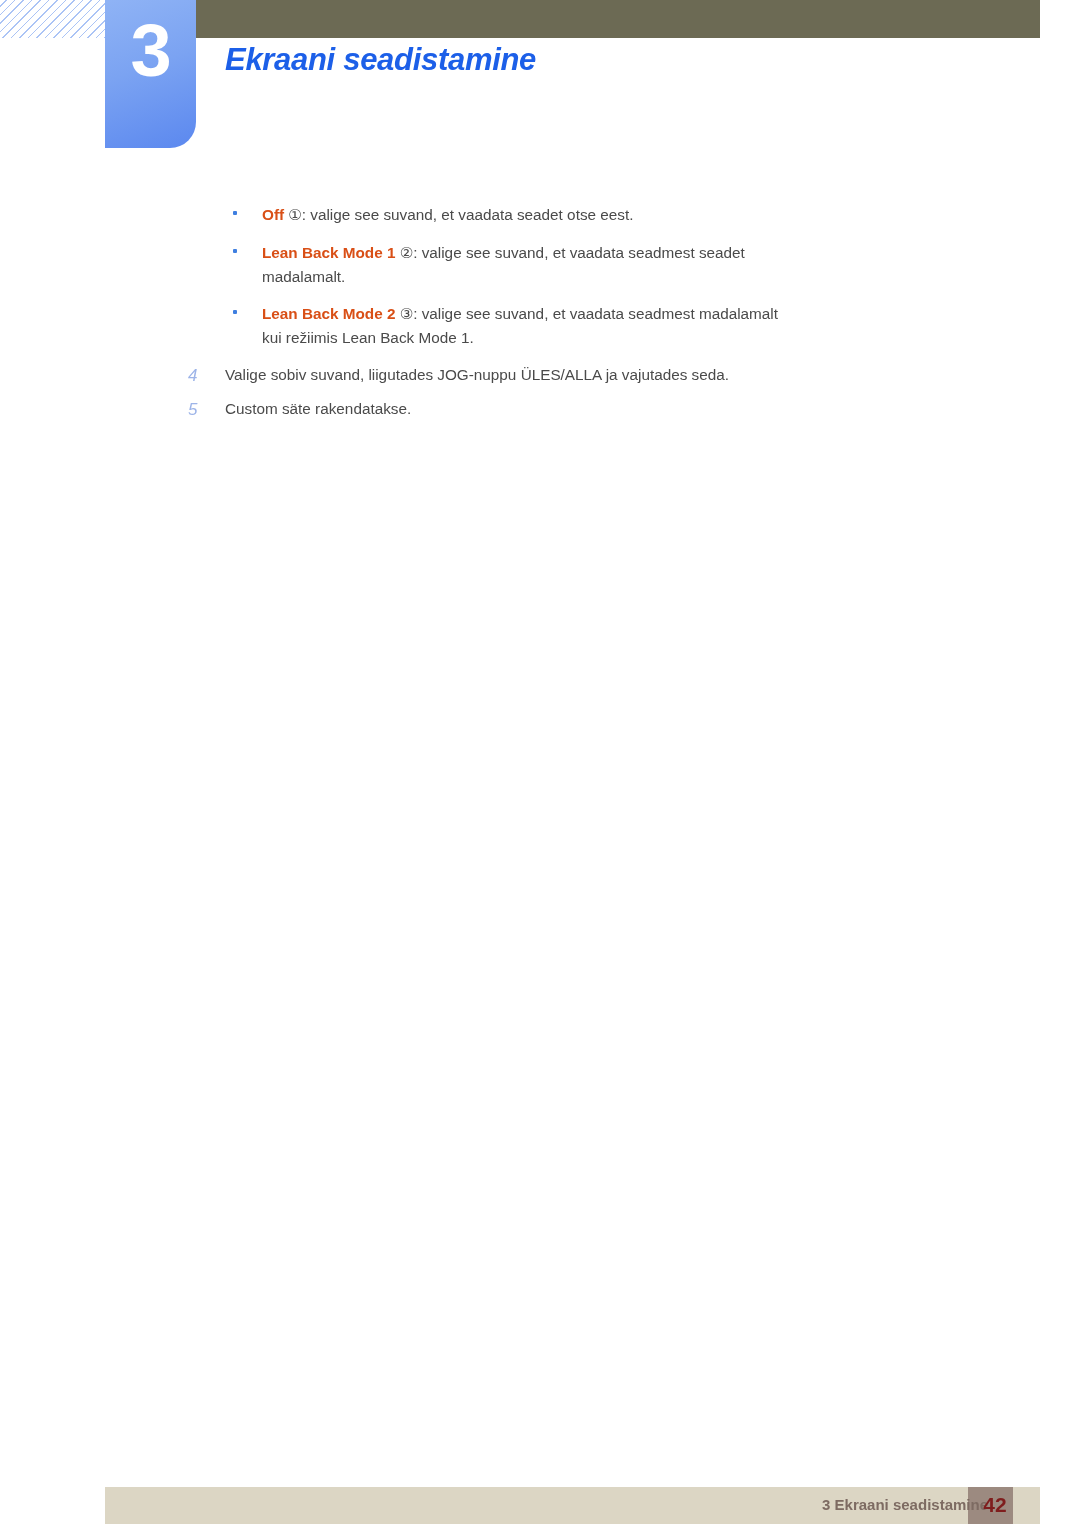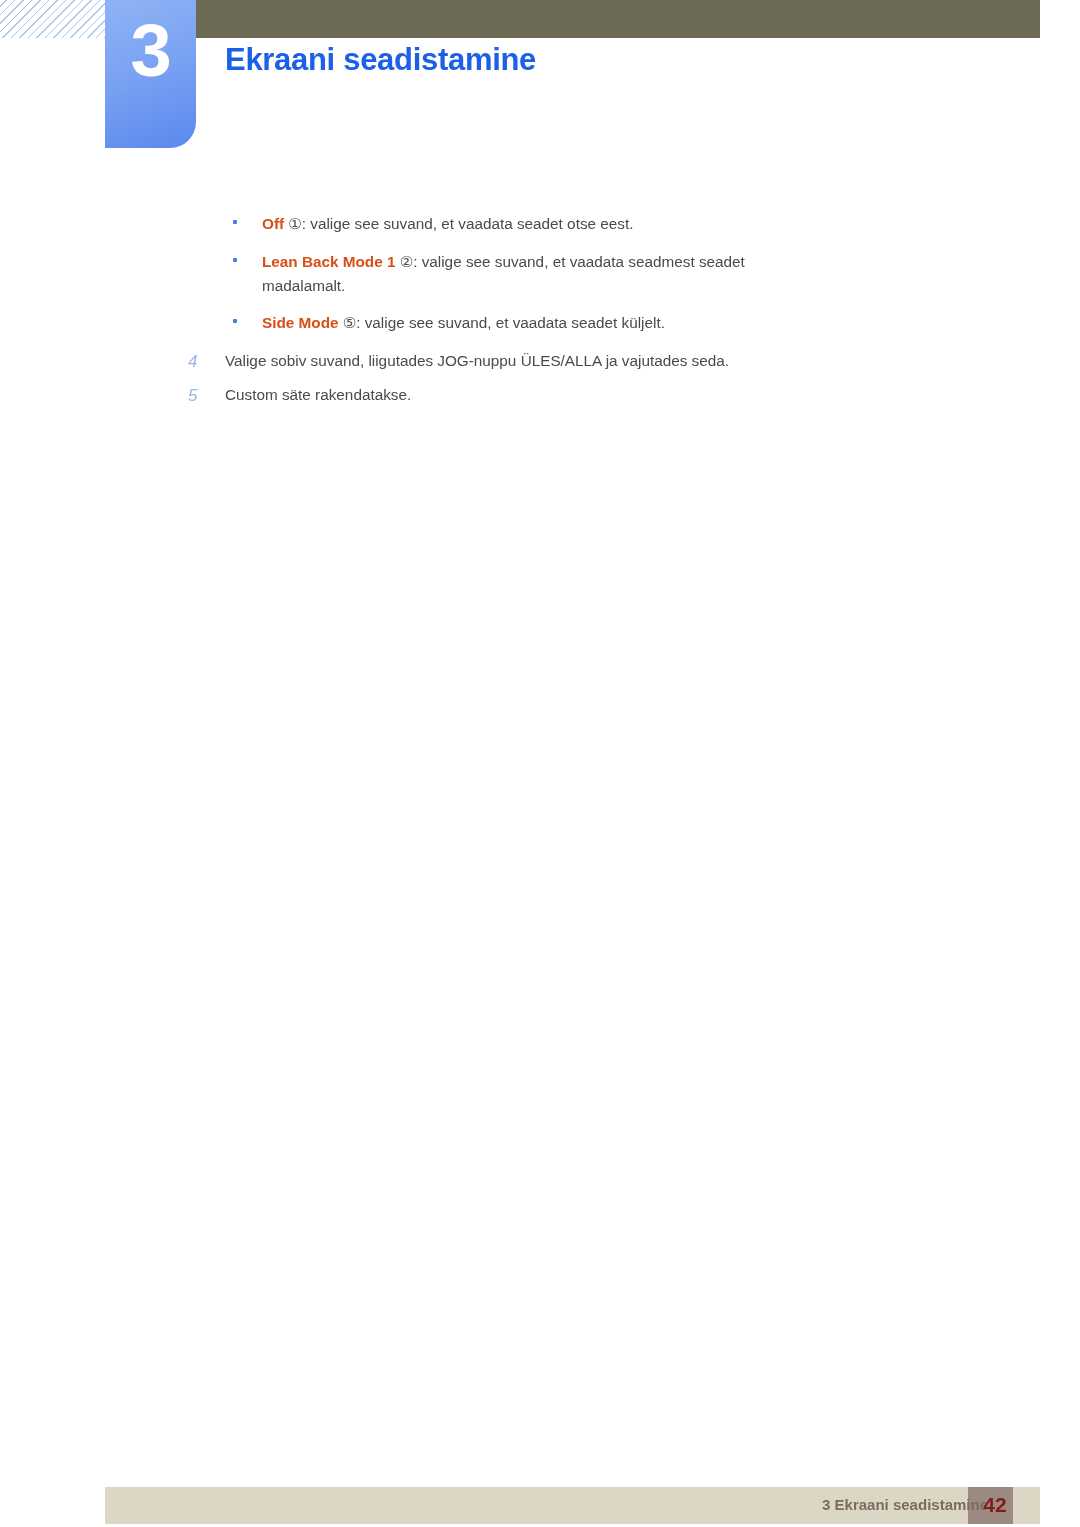--- a/index.html
+++ b/index.html
@@ -62,27 +62,28 @@
   }
   .chapter-title {
     position: absolute;
     left: 225px;
     top: 42px;
     font-size: 31px;
     font-weight: bold;
     color: #1c5fe8;
     letter-spacing: -0.3px;
     white-space: nowrap;
+    font-style: italic;
   }
 
   
   .content {
     position: absolute;
     left: 0;
-    top: 212px;
+    top: 203px;
     width: 880px;
   }
 
   .bullet-row {
     position: relative;
     padding-left: 262px;
     padding-right: 80px;
     margin-bottom: 14px;
     font-size: 15.3px;
     color: #4a4a4a;
@@ -179,26 +180,26 @@
   <div class="bullet-row">
     <span class="dot"></span>
     <span class="term">Off</span><span> </span><span class="circ">①</span><span>: valige see suvand, et vaadata seadet otse eest.</span>
   </div>
 
   <div class="bullet-row">
     <span class="dot"></span>
     <span class="term">Lean Back Mode 1</span><span>  </span><span class="circ">②</span><span>: valige see suvand, et vaadata seadmest seadet madalamalt.</span>
   </div>
 
-
-
   <div class="bullet-row">
     <span class="dot"></span>
-    <span class="term">Side Mode</span><span> </span><span class="circ">⑤</span><span>: valige see suvand, et vaadata seadet küljelt.</span>
-  </div>
+    <span class="term">Lean Back Mode 2</span><span> </span><span class="circ">③</span><span>: valige see suvand, et vaadata seadmest madalamalt kui režiimis Lean Back Mode 1.</span>
+  </div>
+
+
 
 
 
   <div class="num-row" style="margin-top:14px;">
     <span class="num">4</span>
     <span>Valige sobiv suvand, liigutades JOG-nuppu ÜLES/ALLA ja vajutades seda.</span>
   </div>
   <div class="num-row">
     <span class="num">5</span>
     <span>Custom säte rakendatakse.</span>

